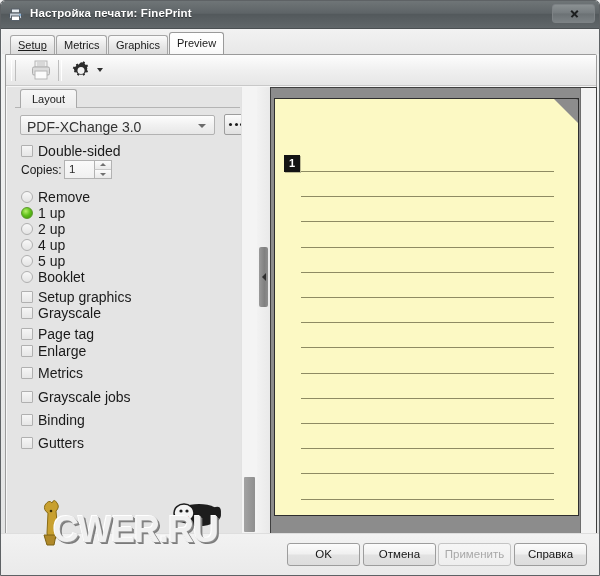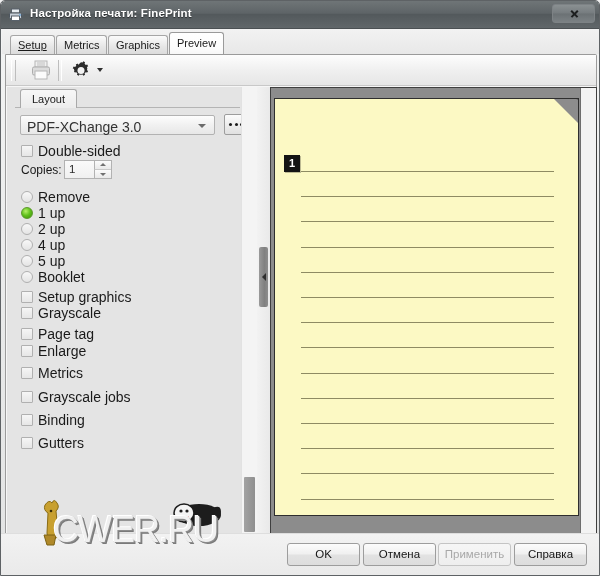--- a/index.html
+++ b/index.html
@@ -469,21 +469,21 @@
     position: absolute;
     left: 26px; bottom: 20px;
     width: 210px; height: 60px;
     pointer-events: none;
   }
   .wm-text {
     position: absolute;
     left: 26px; top: 14px;
     font-family: "Liberation Sans", sans-serif;
     font-size: 36px;
-    font-weight: normal;
+    font-weight: bold;
     letter-spacing: -1px;
     color: #f0f0f0;
     text-shadow:
        1px 1px 0 #8d8d8d,
        2px 2px 0 #7a7a7a,
       -1px -1px 0 #ffffff,
        0 0 1px #9a9a9a;
   }
 </style>
 </head>

